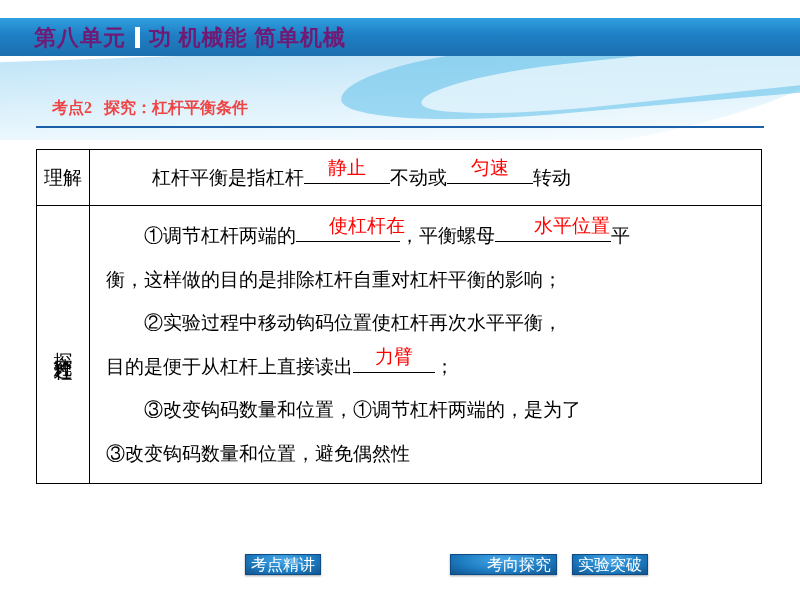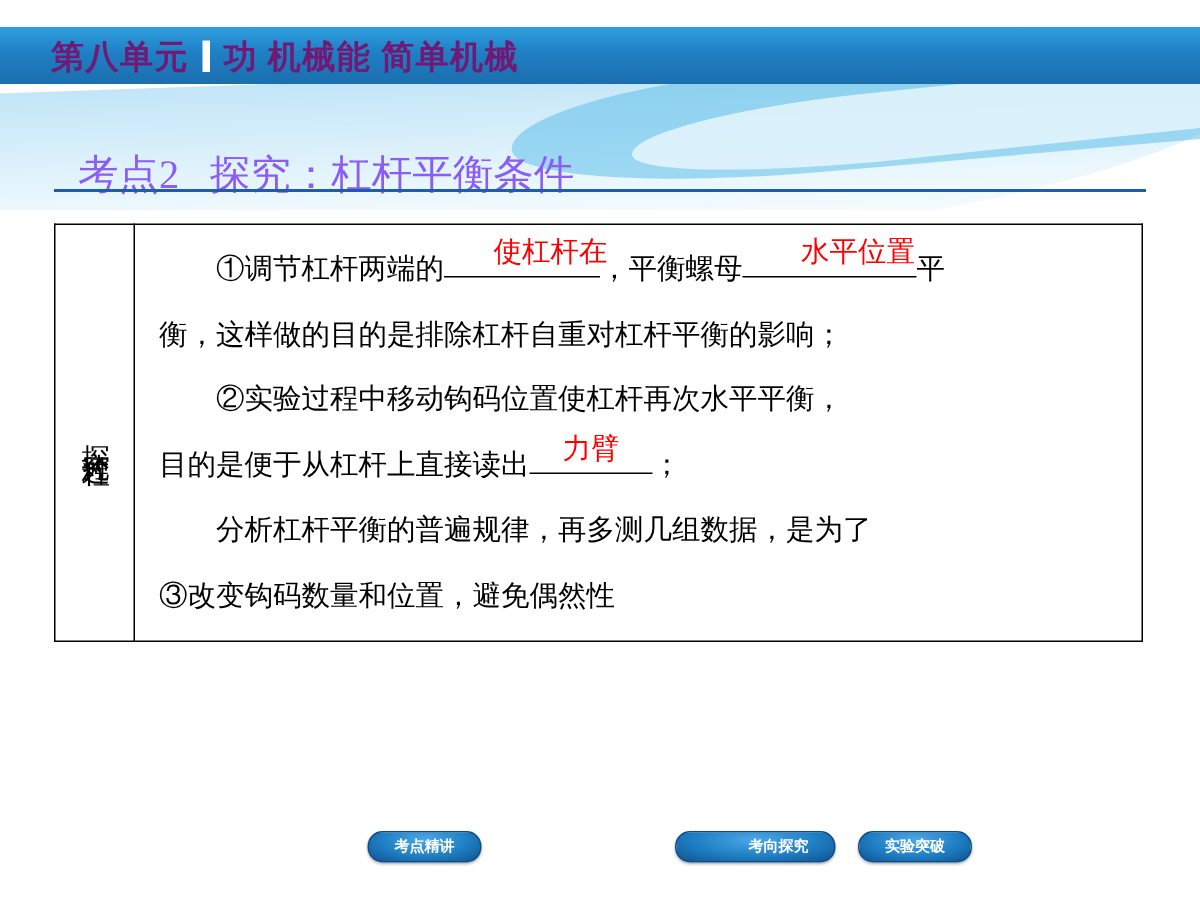--- a/index.html
+++ b/index.html
@@ -75,23 +75,23 @@
     width: 5px;
     height: 21px;
     background: #ffffff;
     margin: 0 9px -3px 9px;
   }
 
   
   .kaodian {
     position: absolute;
     top: 98px; left: 52px;
-    font-size: 27px;
-    font-weight: normal;
-    color: #8b5cf6;
+    font-size: 16px;
+    font-weight: bold;
+    color: #ef4444;
     white-space: nowrap;
   }
   .kaodian .num { font-family: "Liberation Serif", serif; }
   .kaodian-underline {
     position: absolute;
     top: 126px; left: 36px;
     width: 728px;
     height: 2px;
     background: #1a5fa8;
   }
@@ -165,26 +165,26 @@
   .btns {
     position: absolute;
     bottom: 18px; left: 0;
     width: 800px;
     height: 28px;
   }
   .pill {
     position: absolute;
     width: 74px;
     height: 19px;
-    border-radius: 10px;
+    border-radius: 0;
     background: radial-gradient(ellipse at 50% 25%, #4aa8e8 0%, #1f7fc4 55%, #10538f 100%);
     border: 1px solid #0d4c86;
     color: #ffffff;
-    font-size: 10px;
-    font-weight: bold;
+    font-size: 16px;
+    font-weight: normal;
     text-align: center;
     line-height: 19px;
     font-family: "Liberation Sans", sans-serif;
     box-shadow: 0 1px 2px rgba(0,0,0,.35);
   }
   .pill.p1 { left: 245px; }
   .pill.p2 { left: 450px; padding-left: 31px; }
   .pill.p3 { left: 572px; }
 </style>
 </head>
@@ -201,30 +201,38 @@
 </div>
 
 <div class="kaodian">
   <span class="num">考点2</span>&nbsp;&nbsp;&nbsp;<span>探究：杠杆平衡条件</span>
 </div>
 <div class="kaodian-underline"></div>
 
 <div class="table-wrap">
   <table class="main">
     <tbody>
+        <tr class="row1">
+      <td class="label">
+        <div>理解</div>
+      </td>
+      <td class="content">
+        <div class="r1text"><span>杠杆平衡是指杠杆</span><span class="blank b-jingzhi"><span class="ans">静止</span></span><span>不动或</span><span class="blank b-yunsu"><span class="ans">匀速</span></span><span>转动</span></div>
+      </td>
+    </tr>
     <tr class="row2">
       <td class="label">
         <div style="writing-mode: vertical-rl; text-orientation: upright; margin: 0 auto; letter-spacing: 4px;">探究过程</div>
       </td>
       <td class="content">
         <p class="para"><span>①调节杠杆两端的</span><span class="blank b-luomu"><span class="ans">使杠杆在</span></span><span>，平衡螺母</span><span class="blank b-shuiping"><span class="ans">水平位置</span></span><span>平</span></p>
         <p class="para cont">衡，这样做的目的是排除杠杆自重对杠杆平衡的影响；</p>
         <p class="para">②实验过程中移动钩码位置使杠杆再次水平平衡，</p>
         <p class="para cont"><span>目的是便于从杠杆上直接读出</span><span class="blank b-duchu"><span class="ans">力臂</span></span><span>；</span></p>
-        <p class="para">分析杠杆平衡的普遍规律，再多测几组数据，是为了</p>
+        <p class="para">③改变钩码数量和位置，①调节杠杆两端的，是为了</p>
         <p class="para cont">③改变钩码数量和位置，避免偶然性</p>
       </td>
     </tr>
   </tbody>
     </table>
 </div>
 
 <div class="btns">
   <div class="pill p1">考点精讲</div>
   <div class="pill p2">考向探究</div>

